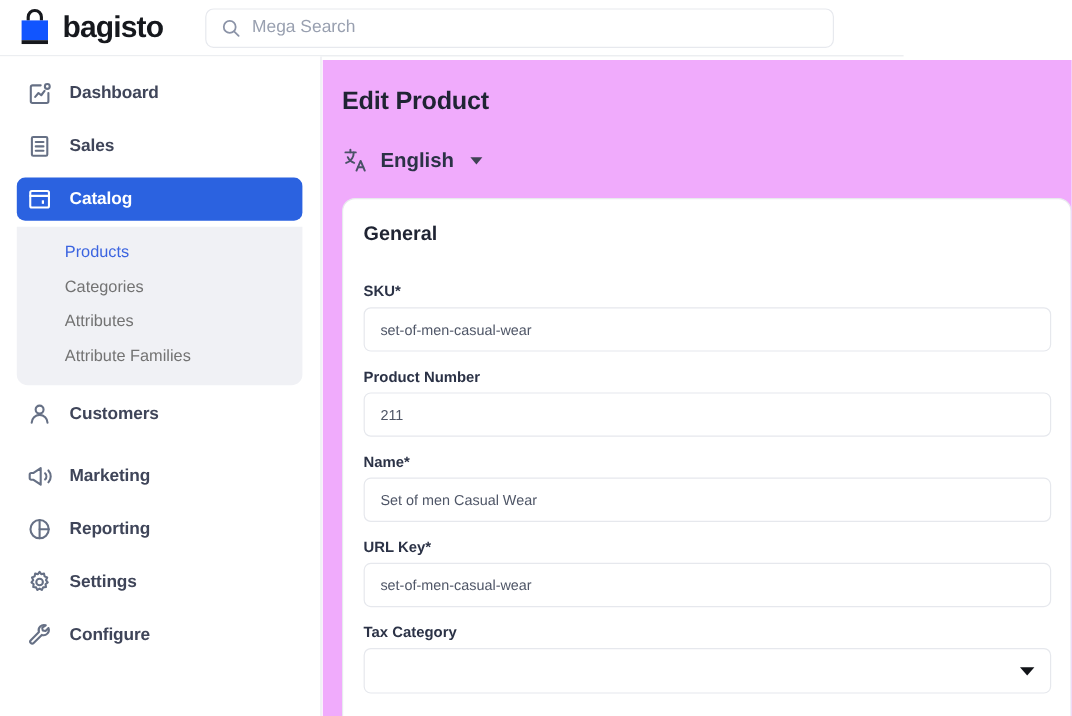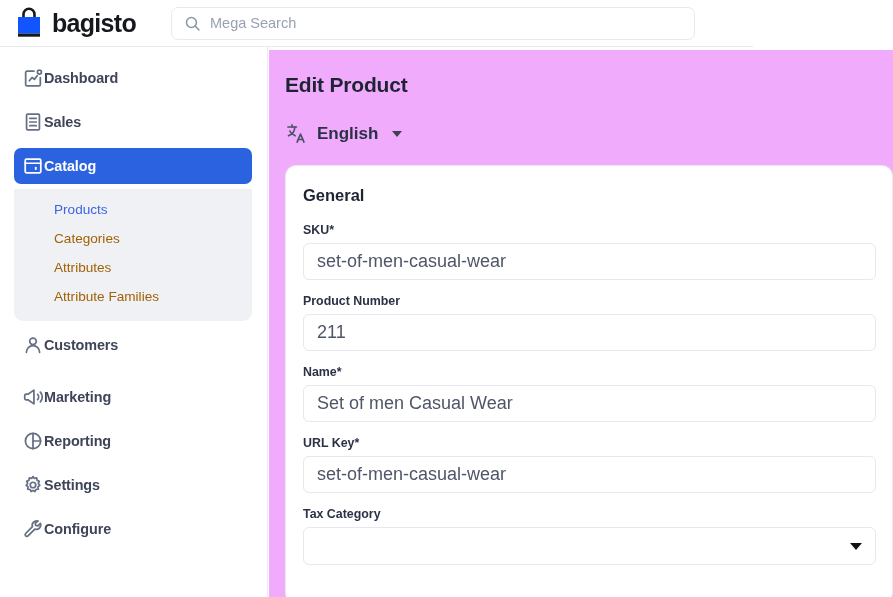--- a/index.html
+++ b/index.html
@@ -47,21 +47,21 @@
   
   .sidebar {
     position: absolute; top: 47px; left: 0;
     width: 268px; height: 550px;
     background: #ffffff;
     border-right: 1px solid #e8eaee;
     padding-top: 13px;
   }
   .nav-item {
     height: 36px; margin: 0 15px 0 14px;
-    display: flex; align-items: center; gap: 0;
+    display: flex; align-items: center; gap: 14px;
     padding-left: 8px;
     border-radius: 7px;
     cursor: pointer;
   }
   .nav-spacer { height: 8px; }
   .nav-icon { width: 22px; height: 22px; flex: none; color: #667085; display: block; }
   .nav-label {
     font-size: 14.4px; font-weight: 700; color: #3f4559;
     letter-spacing: -0.1px;
   }
@@ -71,21 +71,21 @@
 
   .submenu {
     margin: 5px 15px 6px 14px;
     background: #f0f1f5;
     border-radius: 0 0 9px 9px;
     padding: 6px 0 10px 0;
   }
   .submenu-item {
     height: 29px; display: flex; align-items: center;
     padding-left: 40px;
-    font-size: 13.6px; color: #a16207;
+    font-size: 13.6px; color: #737373;
     cursor: pointer;
   }
   .submenu-item.current { color: #3b64e0; padding-left: 40px; }
 
   
   .main {
     position: absolute; top: 50px; left: 269px;
     width: 624px; height: 550px;
     background: #f0abfc;
     overflow: hidden;
@@ -109,34 +109,34 @@
   .card {
     margin: 20px 0 0 16px;
     width: 608px;
     background: #ffffff;
     border: 1px solid #e8eaee;
     border-radius: 11px;
     padding: 20px 17px 24px 17px;
   }
   .card-title {
     font-size: 16.5px; font-weight: 700; color: #1f2433;
-    margin-bottom: 18px;
+    margin-bottom: 31px;
   }
   .field { margin-bottom: 14px; }
   .field-label {
     font-size: 12.4px; font-weight: 700; color: #2b3246;
     margin-bottom: 6px; display: block;
   }
   .field-input {
     width: 573px; height: 37px;
     border: 1px solid #e6e8ed; border-radius: 6px;
     background: #ffffff;
     padding: 0 13px;
     font-family: "Liberation Sans", sans-serif;
-    font-size: 18px; color: #4f5667;
+    font-size: 12px; color: #4f5667;
     outline: none;
   }
   .select-wrap { position: relative; width: 573px; }
   .field-select {
     width: 573px; height: 38px;
     border: 1px solid #e6e8ed; border-radius: 6px;
     background: #ffffff;
     padding: 0 34px 0 13px;
     font-family: "Liberation Sans", sans-serif;
     font-size: 14px; color: #4f5667;

